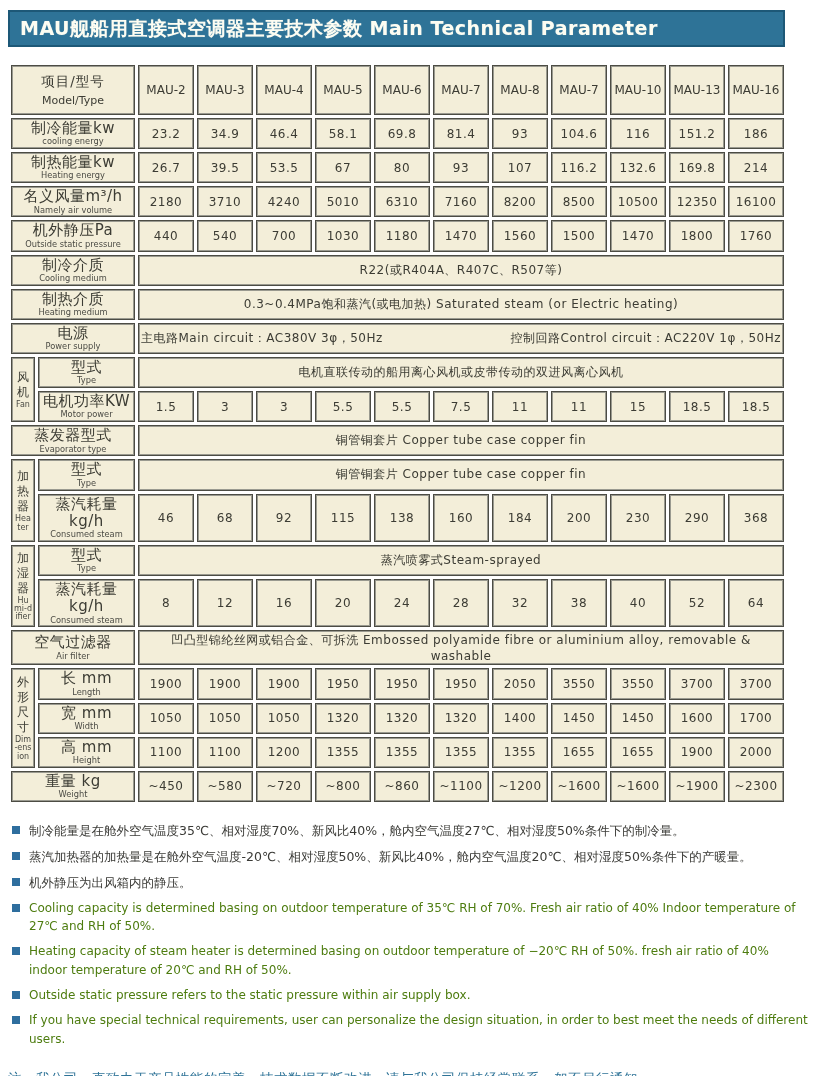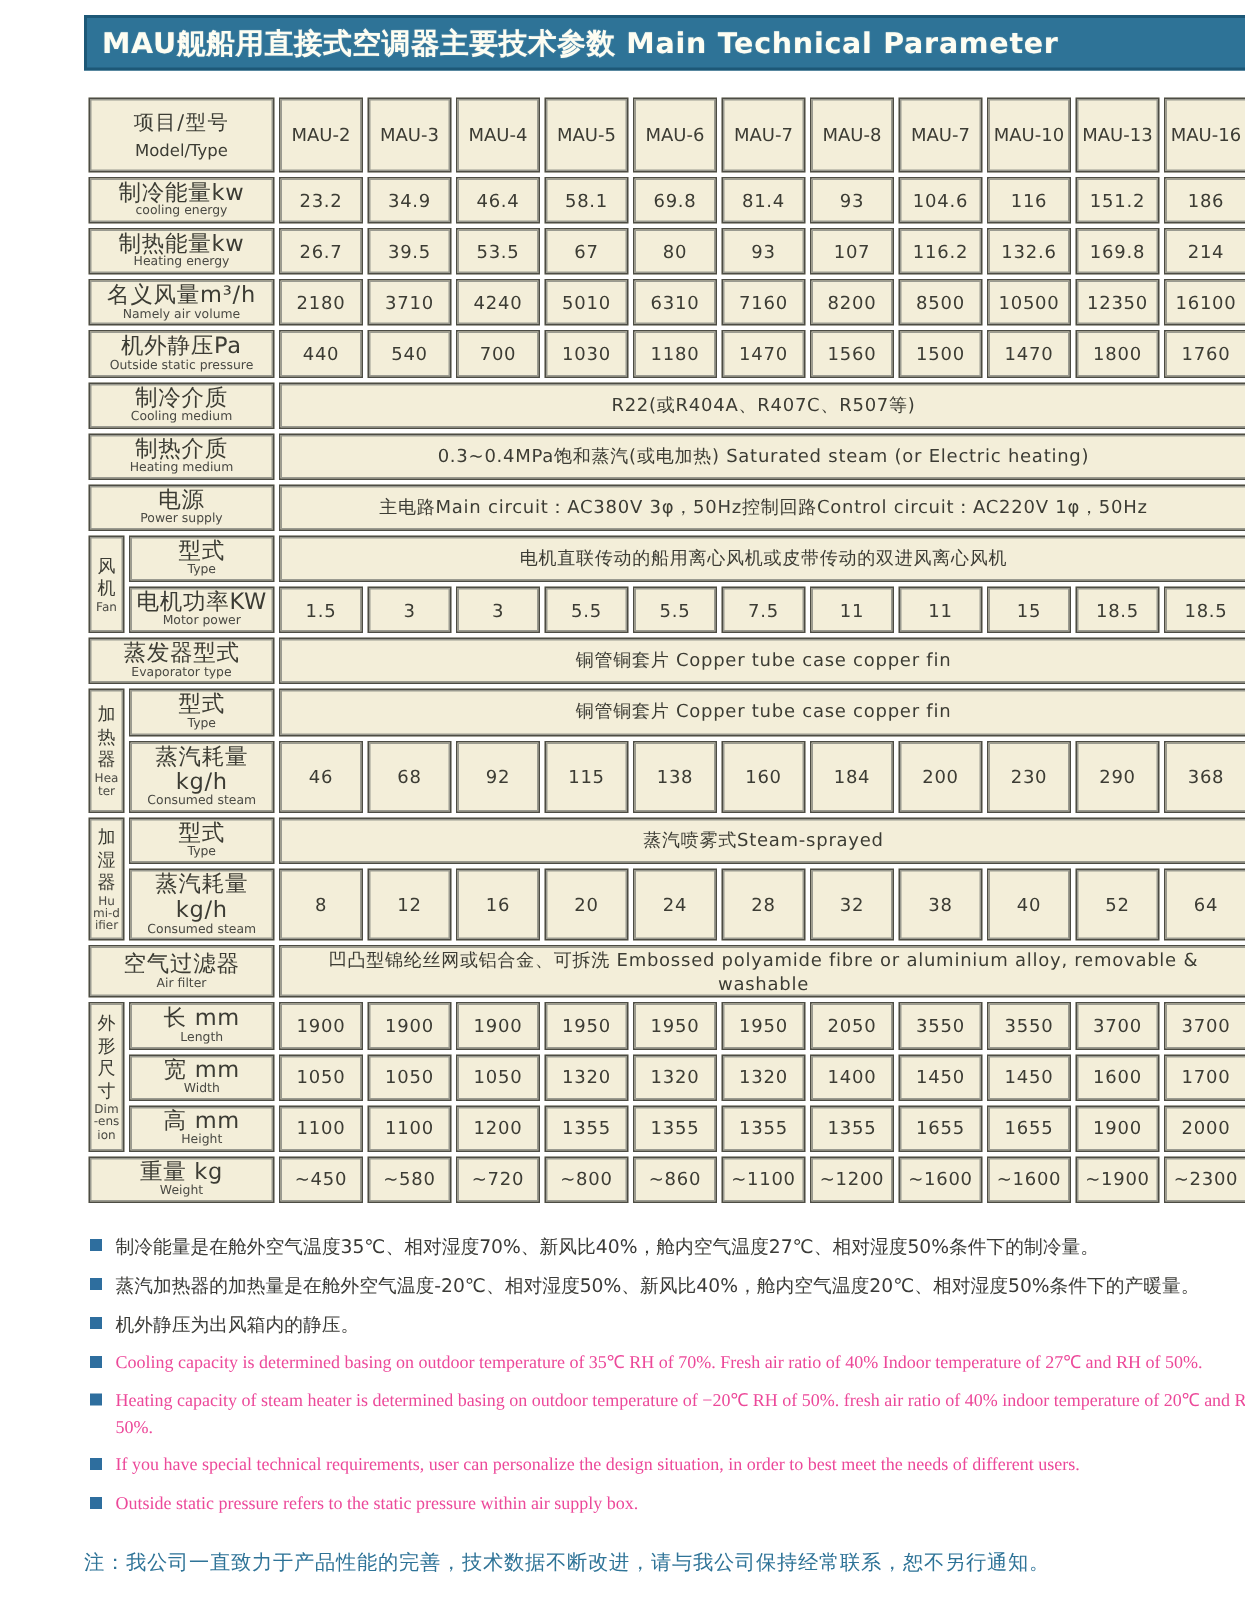--- a/index.html
+++ b/index.html
@@ -5,21 +5,21 @@
   :root{
     --teal:#2e7397; --teal-dark:#1d5877; --beige:#f3eed9; --bord:#4c4c44;
     --ink:#3c3c34; --ink-soft:#4a4a44;
   }
   *{box-sizing:border-box; margin:0; padding:0;}
   html,body{background:#fff;}
   body{
     width:830px; height:1076px; position:relative; overflow:hidden;
     font-family:"DejaVu Sans", sans-serif; color:var(--ink);
   }
-  .page{width:724px; height:1076px; padding:10px 45px 0 8px;margin-left:48px;}
+  .page{width:724px; height:1076px; padding:10px 45px 0 8px;}
   
   .title-bar{
     width:777px; height:37px; background:var(--teal);
     border:2px solid var(--teal-dark);
     display:flex; align-items:center; padding-left:10px;
     color:#fdfdf2; font-weight:bold; font-size:19px; letter-spacing:.5px;
     text-shadow:0 0 1px rgba(255,255,255,.35);
   }
   
   table.spec{
@@ -39,37 +39,37 @@
     box-shadow:0 0 0 1px #5d93ad inset;
     color:#f2f0df; height:50px; font-size:12.5px;
   }
   td.corner .zh{font-size:13.5px; letter-spacing:1px;}
   td.corner .en{font-size:11px; margin-top:3px;}
   .lbl-zh{font-size:15px; line-height:1.15; letter-spacing:.5px;}
   .lbl-en{font-size:9px; line-height:1.1; color:var(--ink-soft); transform:scale(.92); transform-origin:center;}
   td.rowlabel{height:30px;}
   td.value{height:30px; font-size:12px; letter-spacing:.5px;}
   td.spantext{font-size:12.5px; letter-spacing:.5px;}
-  td.spantext .duo{display:flex; justify-content:center; align-items:center;}
+  td.spantext .duo{display:flex; justify-content:space-between; align-items:center;}
   td.group{
     width:24px; padding:2px 0; font-size:11.5px; line-height:1.25;
   }
   td.group .gzh{display:block; font-size:12px;}
   td.group .gen{display:block; font-size:8px; color:var(--ink-soft); word-break:break-all; line-height:1.05; margin-top:1px;}
   col.c-group{width:24px;} col.c-label{width:97px;} col.c-data{width:56px;}
   
   .notes{margin-top:16px; width:800px;}
   .note{
     display:flex; align-items:flex-start; margin-bottom:6.5px;
     font-size:12.5px; color:#3a3a36; line-height:1.55;
   }
   .note .sq{
     flex:0 0 auto; width:8px; height:8px; background:#2e6e9e; margin:5px 9px 0 4px;
   }
-  .note.en{font-size:12px; color:#ec4899;font-family:Liberation Serif, serif;}
+  .note.en{font-size:12px; color:#4d7c0f;}
   
   .footer{margin-top:22px; width:800px; color:var(--teal);}
   .footer .f-zh{font-size:13.5px; font-weight:normal; letter-spacing:.5px;}
 </style>
 </head>
 <body>
 
 <div class="page">
   <div class="title-bar">
     <span>MAU舰船用直接式空调器主要技术参数 Main Technical Parameter</span>
@@ -400,25 +400,25 @@
       <div class="note en">
         <span class="sq"></span>
         <span>Cooling capacity is determined basing on outdoor temperature of 35℃ RH of 70%. Fresh air ratio of 40% Indoor temperature of 27℃ and RH of 50%.</span>
       </div>
       <div class="note en">
         <span class="sq"></span>
         <span>Heating capacity of steam heater is determined basing on outdoor temperature of −20℃ RH of 50%. fresh air ratio of 40% indoor temperature of 20℃ and RH of 50%.</span>
       </div>
       <div class="note en">
         <span class="sq"></span>
+        <span>Outside static pressure refers to the static pressure within air supply box.</span>
+      </div>
+      <div class="note en">
+        <span class="sq"></span>
         <span>If you have special technical requirements, user can personalize the design situation, in order to best meet the needs of different users.</span>
-      </div>
-      <div class="note en">
-        <span class="sq"></span>
-        <span>Outside static pressure refers to the static pressure within air supply box.</span>
       </div>
     </div>
 
   <div class="footer">
     <div class="f-zh">注：我公司一直致力于产品性能的完善，技术数据不断改进，请与我公司保持经常联系，恕不另行通知。</div>
 
   </div>
 </div>
 
 </body></html>

